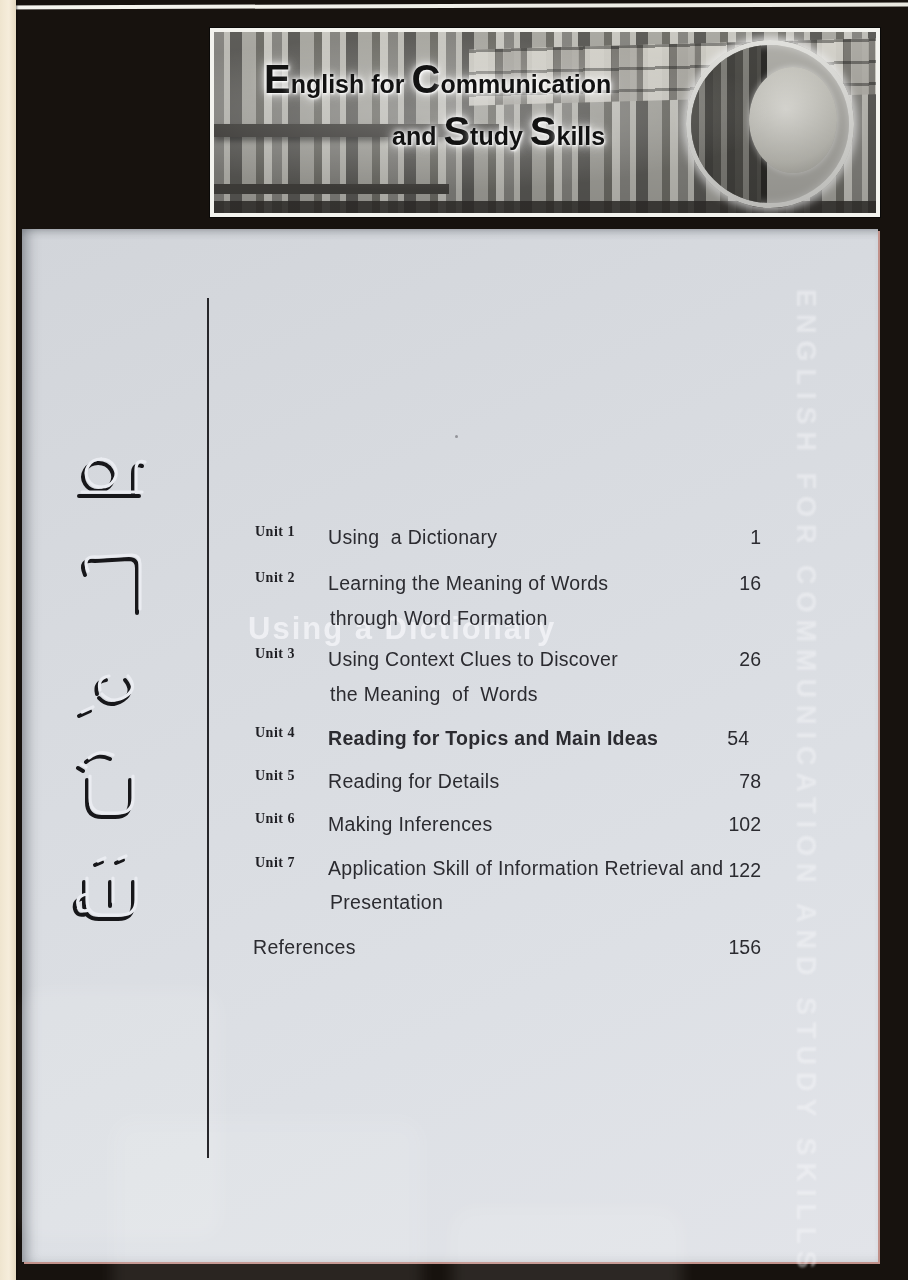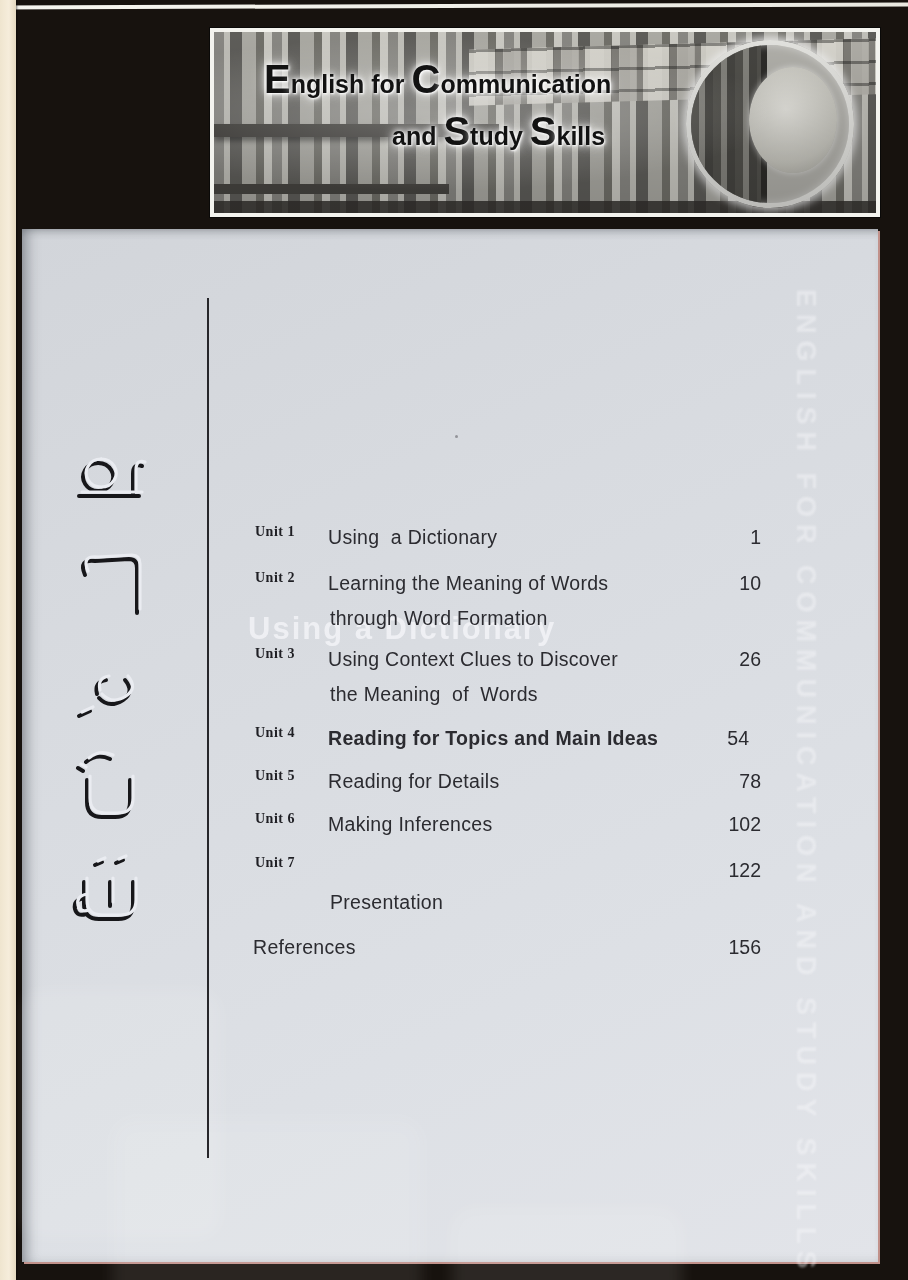--- a/index.html
+++ b/index.html
@@ -145,34 +145,35 @@
     </svg>
 
     <div class="divider"></div>
     <div class="toc">
         <span class="unit-label" style="top: 295px; left: 233px;">Unit 1</span>
         <span class="title" style="top: 297px; left: 306px;">Using  a Dictionary</span>
         <span class="pagenum" style="top: 297px; right: 117px;">1</span>
         <span class="unit-label" style="top: 341px; left: 233px;">Unit 2</span>
         <span class="title" style="top: 343px; left: 306px;">Learning the Meaning of Words</span>
         <span class="title" style="top: 378px; left: 308px;">through Word Formation</span>
-        <span class="pagenum" style="top: 343px; right: 117px;">10</span>
+        <span class="pagenum" style="top: 343px; right: 117px;">16</span>
         <span class="unit-label" style="top: 417px; left: 233px;">Unit 3</span>
         <span class="title" style="top: 454px; left: 308px;">the Meaning  of  Words</span>
         <span class="title" style="top: 419px; left: 306px;">Using Context Clues to Discover</span>
         <span class="pagenum" style="top: 419px; right: 117px;">26</span>
         <span class="unit-label" style="top: 496px; left: 233px;">Unit 4</span>
         <span class="title" style="top: 498px; left: 306px; font-weight: bold;">Reading for Topics and Main Ideas</span>
         <span class="pagenum" style="top: 498px; right: 129px; margin-left: 34px;">54</span>
         <span class="unit-label" style="top: 539px; left: 233px;">Unit 5</span>
         <span class="title" style="top: 541px; left: 306px;">Reading for Details</span>
         <span class="pagenum" style="top: 541px; right: 117px;">78</span>
         <span class="unit-label" style="top: 582px; left: 233px;">Unit 6</span>
         <span class="title" style="top: 584px; left: 306px;">Making Inferences</span>
         <span class="pagenum" style="top: 584px; right: 117px;">102</span>
         <span class="unit-label" style="top: 626px; left: 233px;">Unit 7</span>
+        <span class="title" style="top: 628px; left: 306px;">Application Skill of Information Retrieval and</span>
         <span class="title" style="top: 662px; left: 308px;">Presentation</span>
         <span class="pagenum" style="top: 630px; right: 117px;">122</span>
         <span class="title" style="top: 707px; left: 231px;">References</span>
         <span class="pagenum" style="top: 707px; right: 117px;">156</span>
       </div>
   </div>
 </div>
 
 </body></html>

